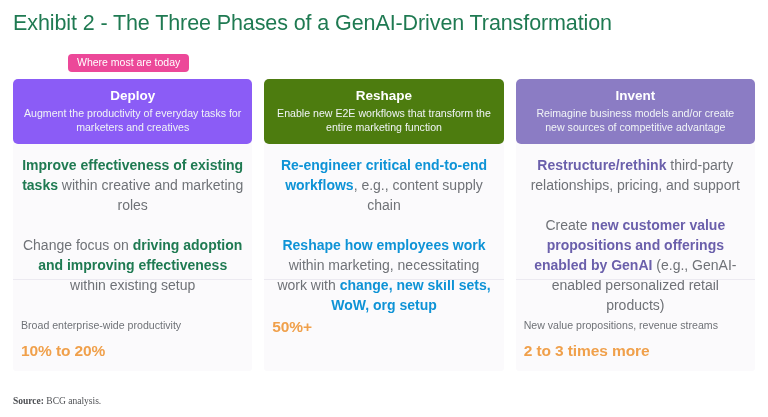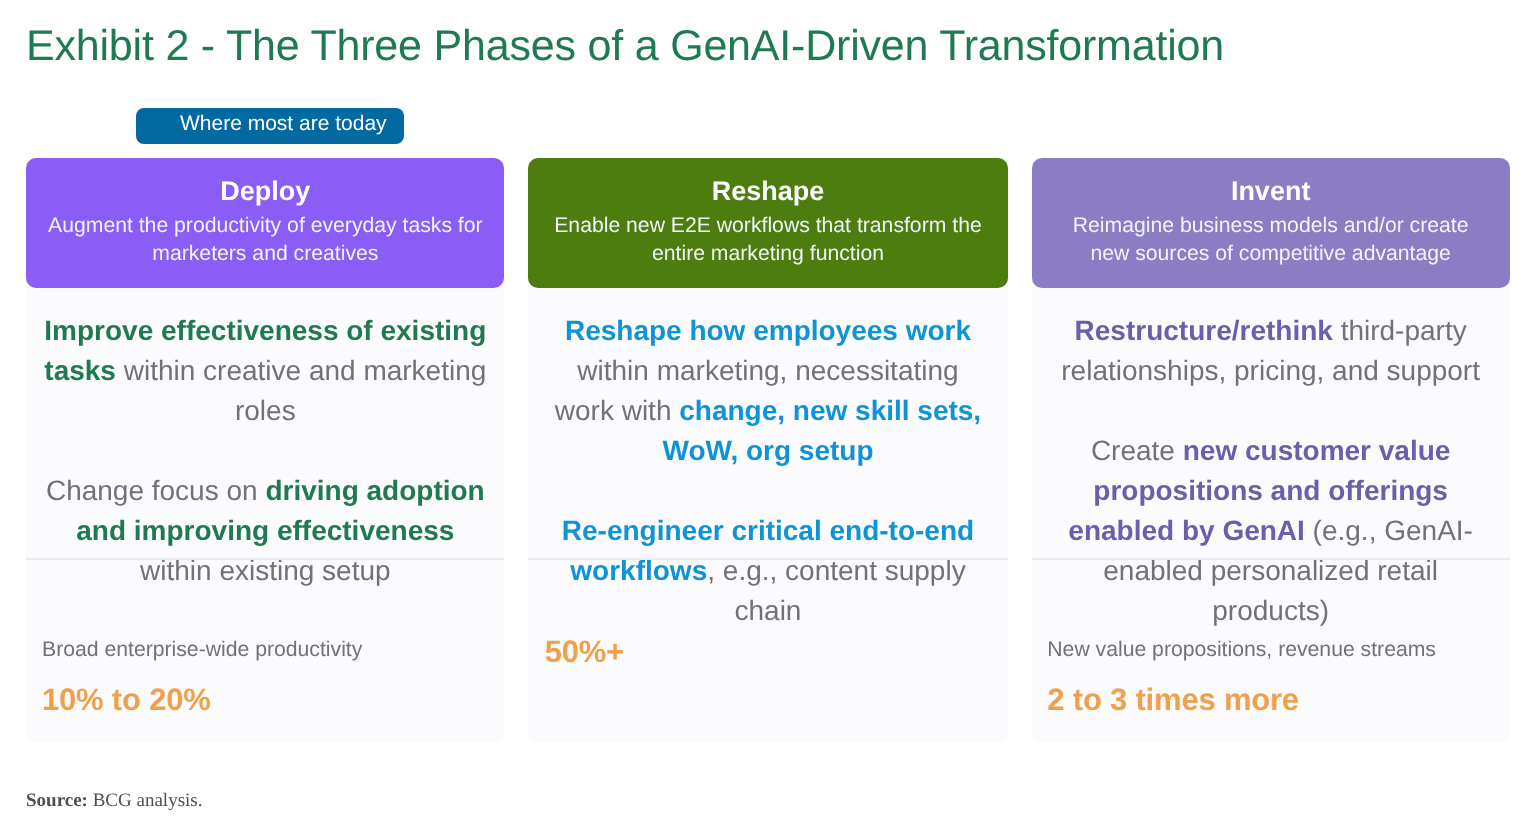--- a/index.html
+++ b/index.html
@@ -23,24 +23,24 @@
     font-weight: 400;
     color: #1f7a52;
     letter-spacing: -0.1px;
     white-space: nowrap;
   }
 
   
   .badge {
     position: absolute;
     left: 68px; top: 54px;
-    background: #0369a1;
+    background: #ec4899;
     color: #ffffff;
     font-size: 10.5px;
-    padding: 3px 9px 4px 22px;
+    padding: 3px 9px 4px 9px;
     border-radius: 4px;
     line-height: 1;
     white-space: nowrap;
   }
 
   
   .cols {
     position: absolute;
     left: 13px; top: 79px;
     width: 742px; height: 292px;
@@ -157,22 +157,22 @@
         <div class="foot-figure">10% to 20%</div>
       </div>
     </div>
 
     <div class="col c-reshape">
       <div class="col-head">
         <div class="h-title">Reshape</div>
         <div class="h-sub">Enable new E2E workflows that transform the entire marketing function</div>
       </div>
       <div class="col-body">
+        <div class="para"><b>Re-engineer critical end-to-end workflows</b><span>, e.g., content supply chain</span></div>
         <div class="para"><b>Reshape how employees work</b><span> within marketing, necessitating work with </span><b>change, new skill sets, WoW, org setup</b></div>
-        <div class="para"><b>Re-engineer critical end-to-end workflows</b><span>, e.g., content supply chain</span></div>
       </div>
       <div class="divider"></div>
       <div class="col-foot">
         <div class="foot-figure">50%+</div>
       </div>
     </div>
 
     <div class="col c-invent">
       <div class="col-head">
         <div class="h-title">Invent</div>

